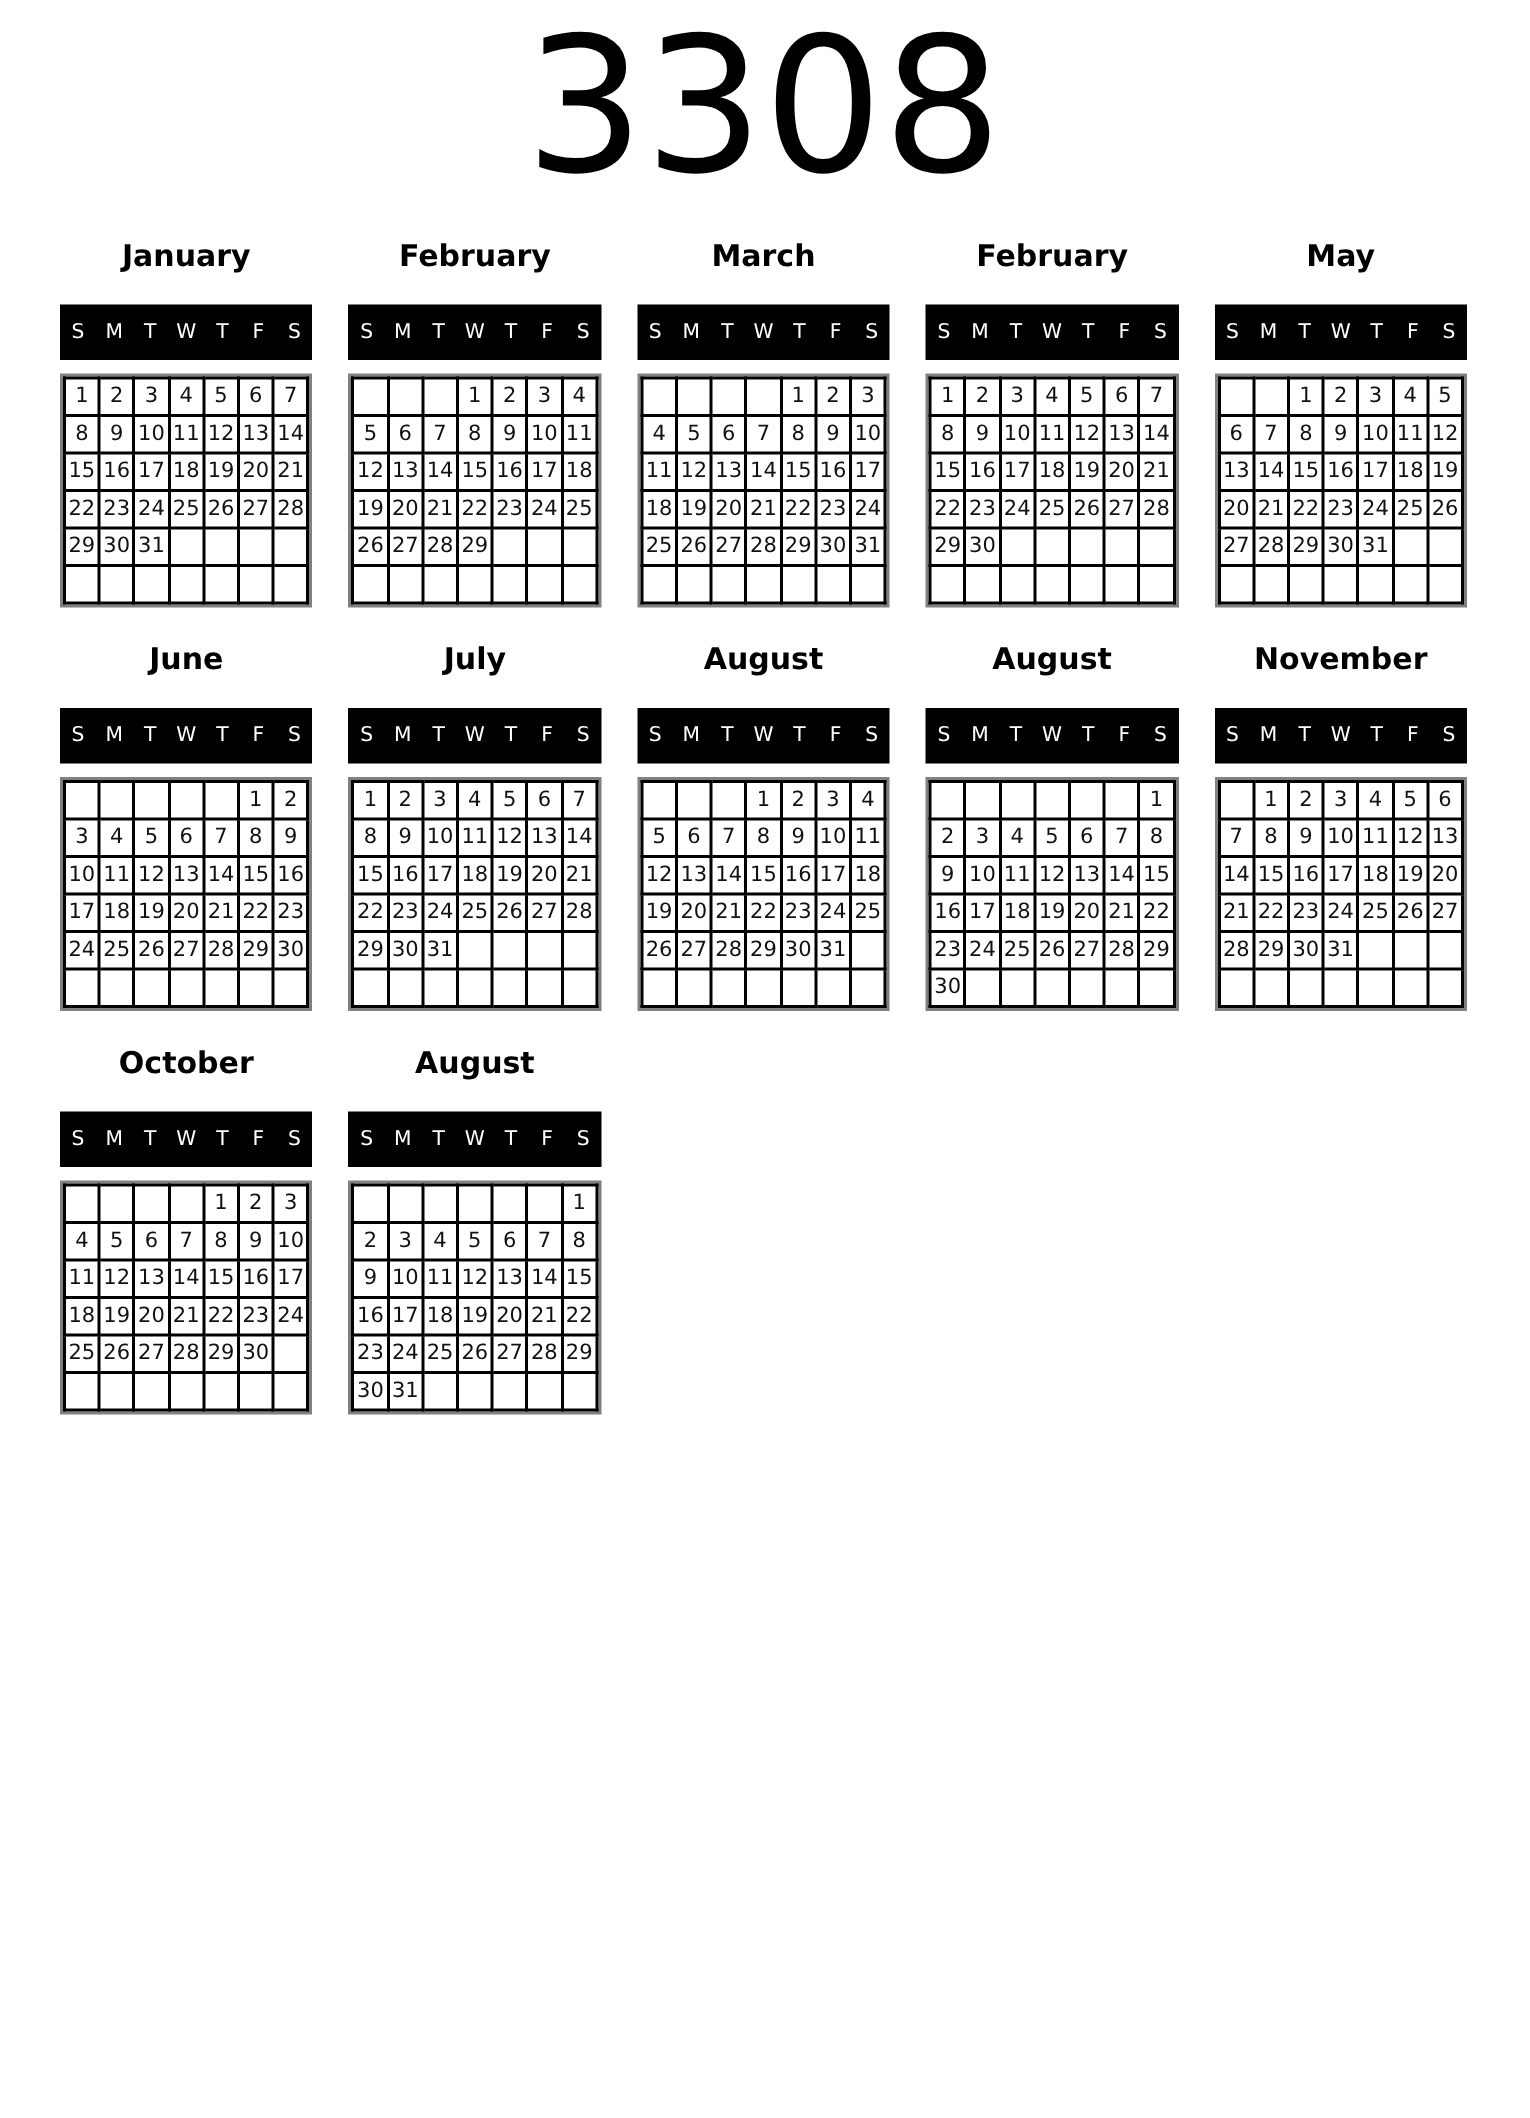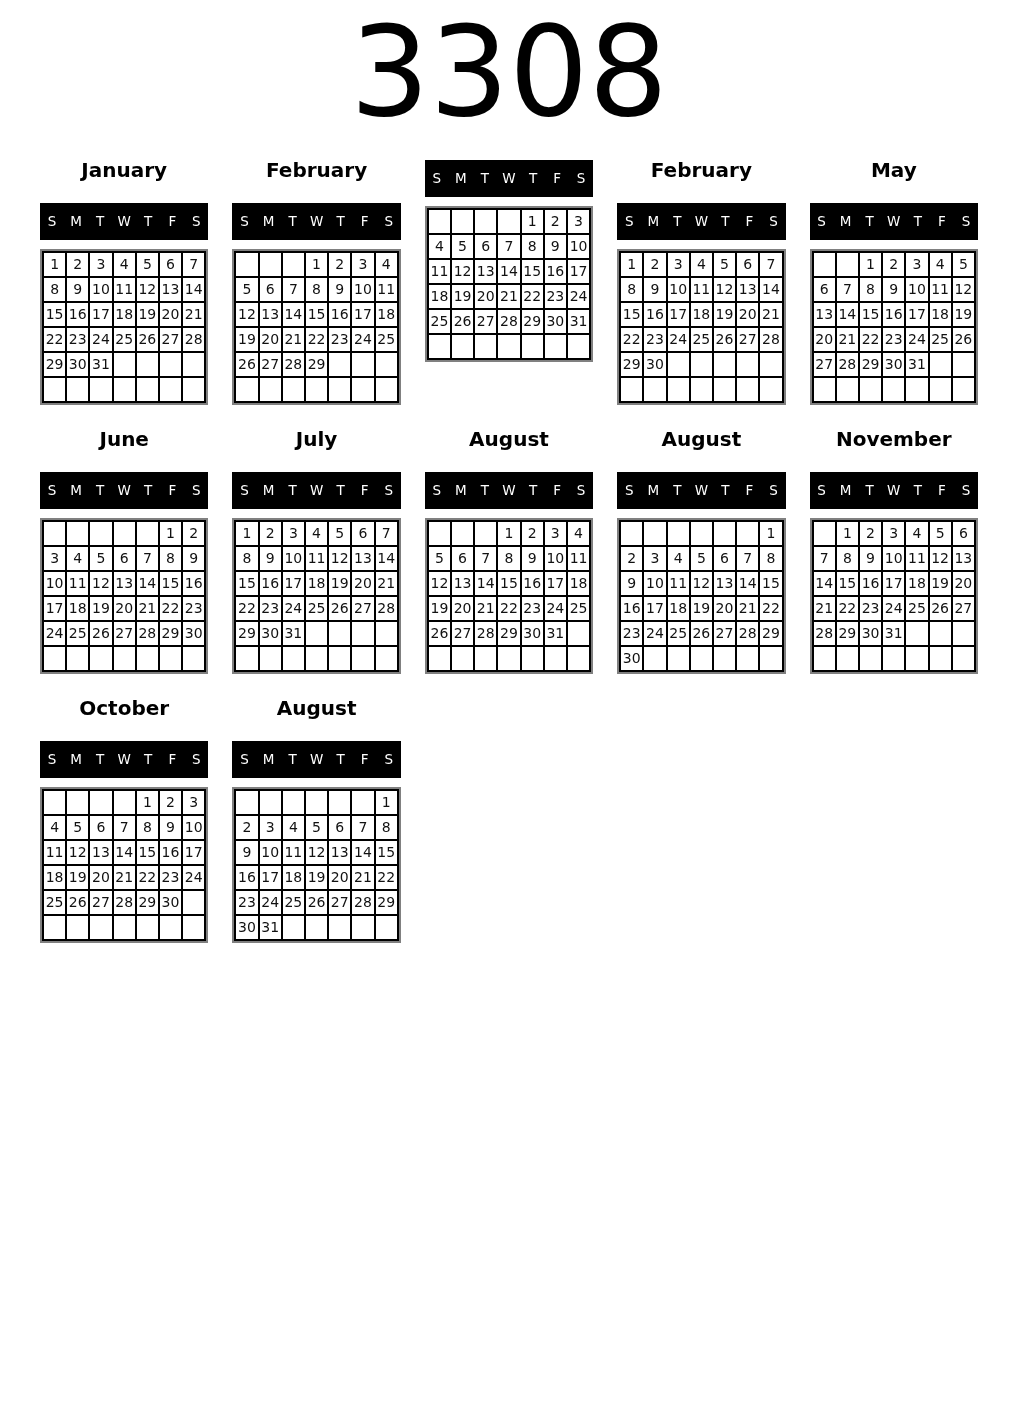--- a/index.html
+++ b/index.html
@@ -216,20 +216,21 @@
                 <td></td>
                 <td></td>
                 <td></td>
               </tr>
             </tbody>
           </table>
     </div>
   </section>
 
   <section class="month">
+    <h2 class="month-name">March</h2>
     <div class="dow-band">
           <span>S</span>
           <span>M</span>
           <span>T</span>
           <span>W</span>
           <span>T</span>
           <span>F</span>
           <span>S</span>
         </div>
     <div class="grid-wrap">

